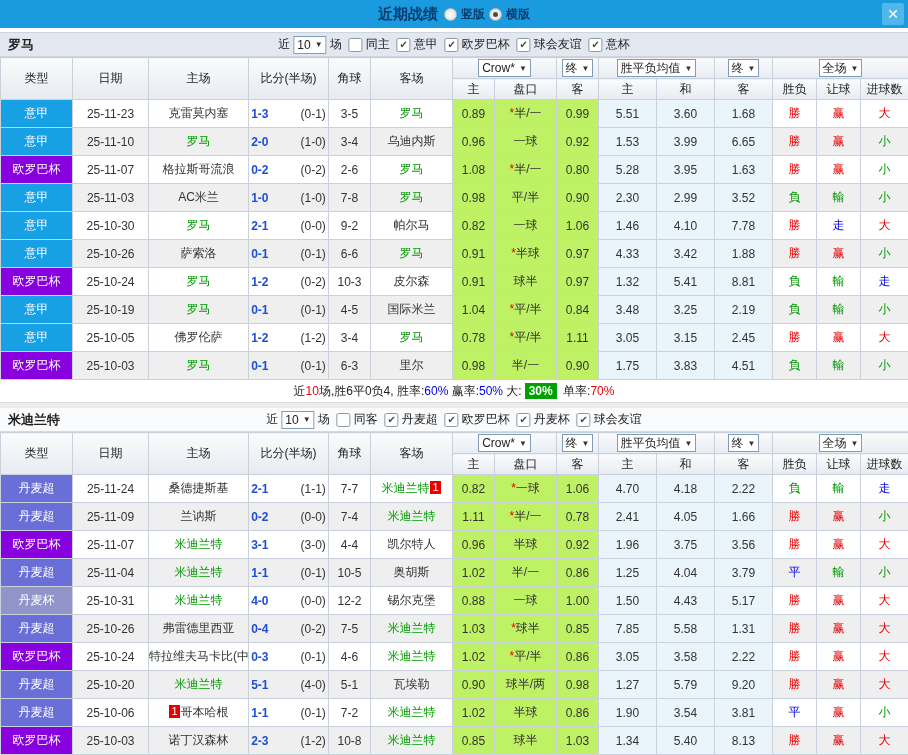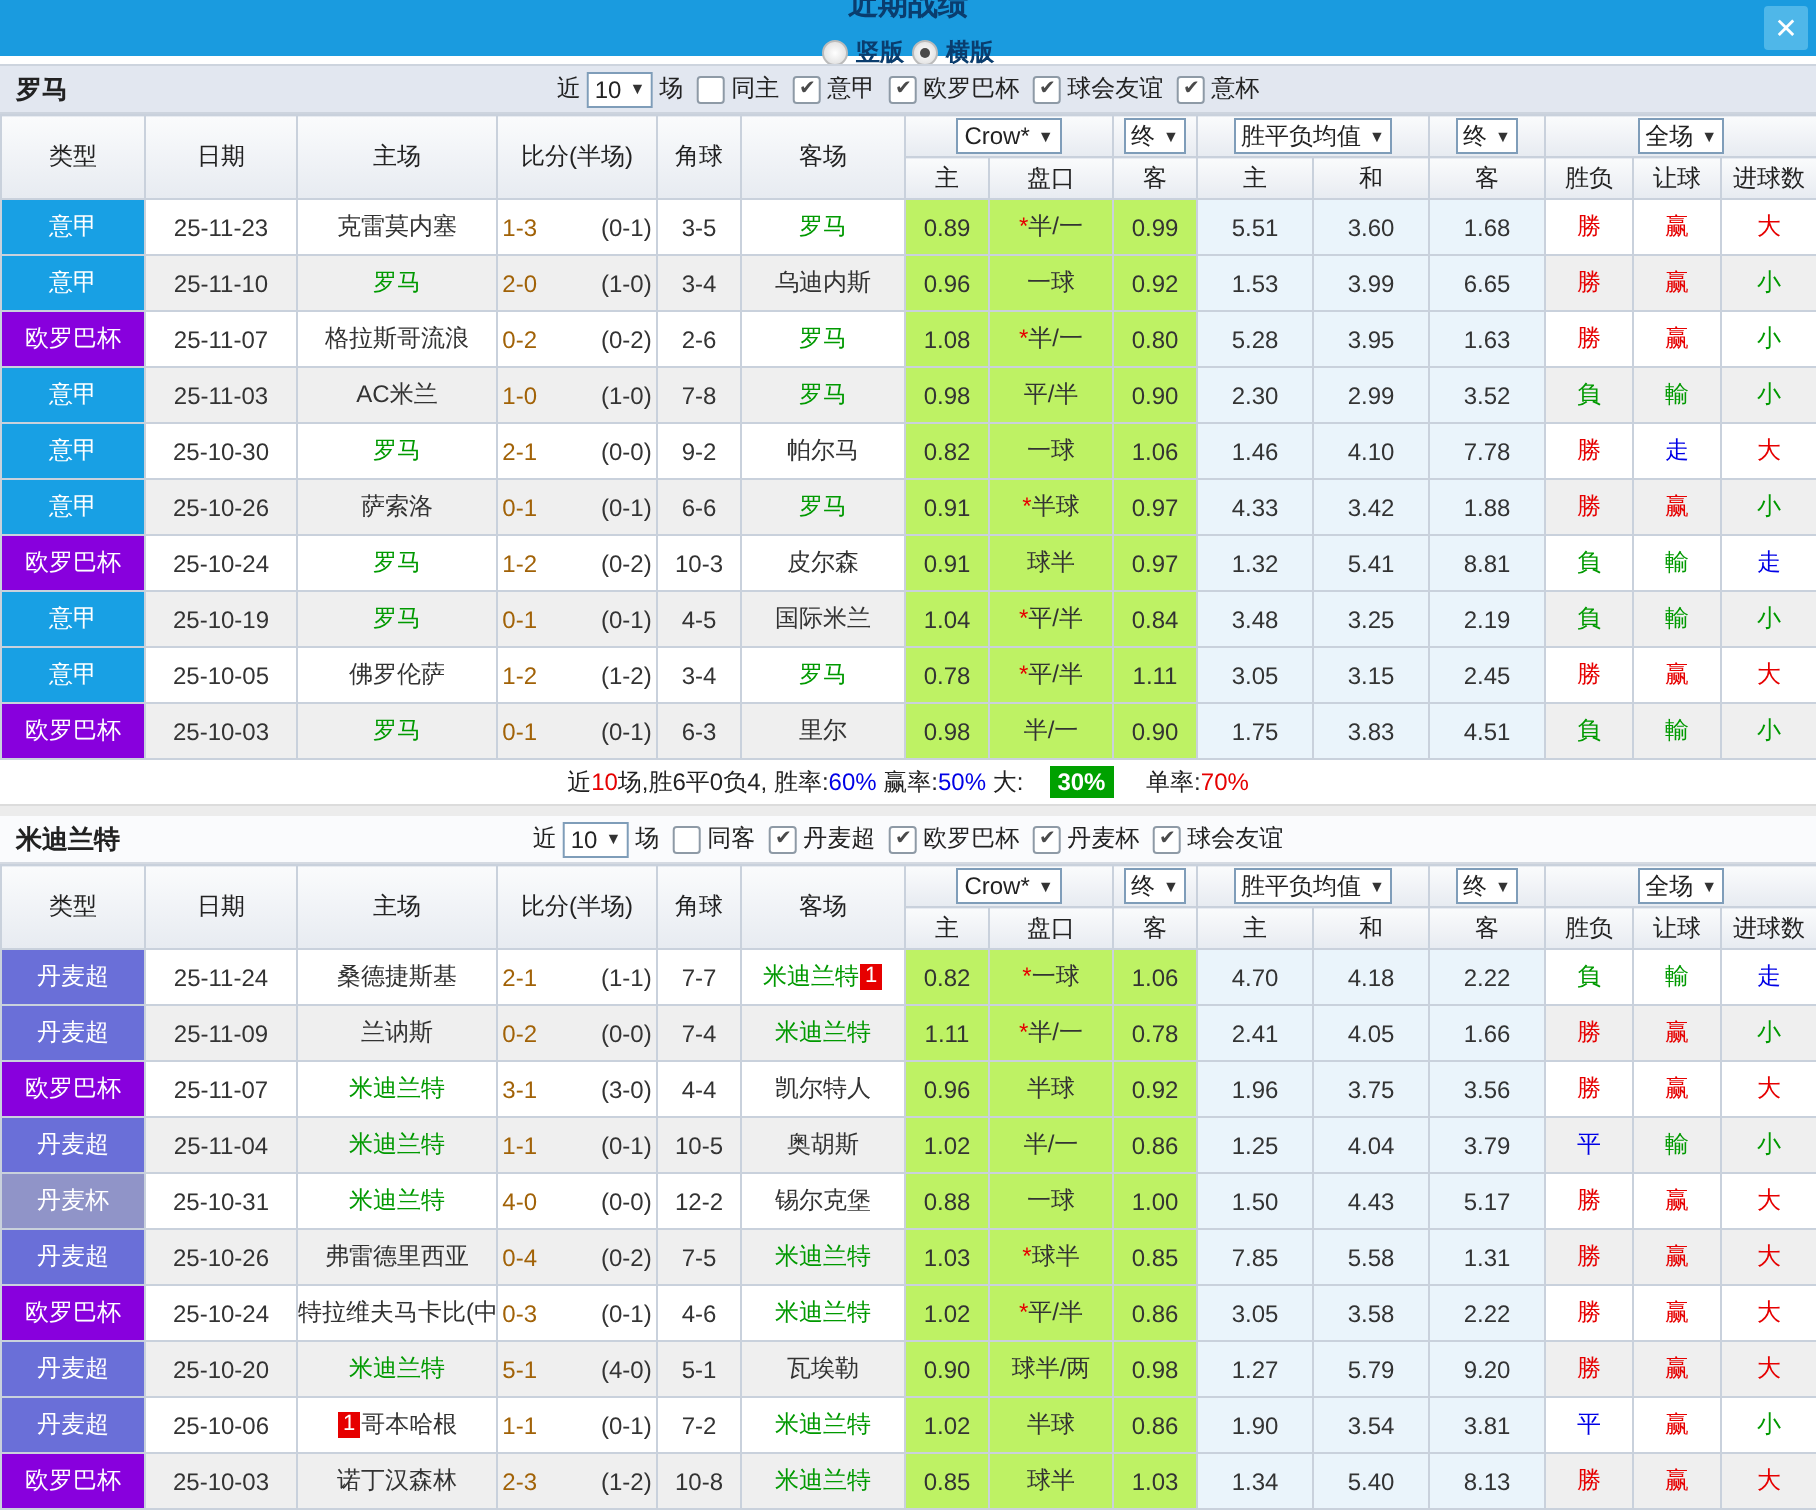--- a/index.html
+++ b/index.html
@@ -6,21 +6,21 @@
   body{
     width:908px;
     font-family:"Liberation Sans","DejaVu Sans",sans-serif;
     font-size:12px;
     color:#333;
     background:#fff;
   }
   
   .titlebar{
     height:28px;background:#1a9bdf;position:relative;
-    display:flex;align-items:center;justify-content:center;gap:6px;flex-direction:column;
+    display:flex;align-items:center;justify-content:center;gap:6px;
   }
   .titlebar .title{color:#0a3d6e;font-weight:bold;font-size:15px;}
   .radio-group{display:flex;align-items:center;gap:4px;color:#0a3d6e;font-size:12px;font-weight:bold;}
   .radio{
     width:11px;height:11px;border-radius:50%;
     background:radial-gradient(#ffffff,#d9d9d9);
     border:1px solid #bbb;display:inline-block;position:relative;
   }
   .radio.on::after{
     content:"";position:absolute;left:3px;top:3px;width:5px;height:5px;
@@ -62,38 +62,38 @@
   }
   tbody td{height:27px;font-size:12px;}
   tbody tr:nth-child(even){background:#efefef;}
   td.cream{background:#bef264;}
   td.lblue{background:#eaf4fb;}
   td.lg-blue{background:#18a0e4;color:#fff;}
   td.lg-purple{background:#8800dd;color:#fff;}
   td.lg-indigo{background:#6a6fd8;color:#fff;}
   td.lg-slate{background:#9094c8;color:#fff;}
   .t-green{color:#009900;}
-  .sc{color:#a16207;}
+  .sc{color:#1d4ed8;font-weight:bold;}
   .half{color:#333;margin-left:32px;}
   .star{color:#e60000;}
   .c-red{color:#e60000;}
   .c-green{color:#009900;}
   .c-blue{color:#0000e6;}
   .badge{
     background:#e60000;color:#fff;font-size:11px;line-height:13px;
     display:inline-block;padding:0 2px;margin:0 1px;vertical-align:1px;
   }
   
   .summary{
     height:22px;display:flex;align-items:center;justify-content:center;
     font-size:12px;color:#222;white-space:pre;
   }
   .summary .red{color:#e60000;}
   .summary .blue{color:#0000e6;}
-  .summary .green-badge{background:#00a100;color:#fff;font-weight:bold;padding:1px 4px;margin:0 13px;}
+  .summary .green-badge{background:#00a100;color:#fff;font-weight:bold;padding:1px 4px;margin:0 3px;}
   .section-gap{height:5px;background:#ececec;border-top:1px solid #dcdcdc;}
 </style>
 </head>
 <body>
 
 <div class="titlebar">
   <span class="title">近期战绩</span>
   <span class="radio-group">
     <span class="radio"></span>
     <span>竖版</span>

